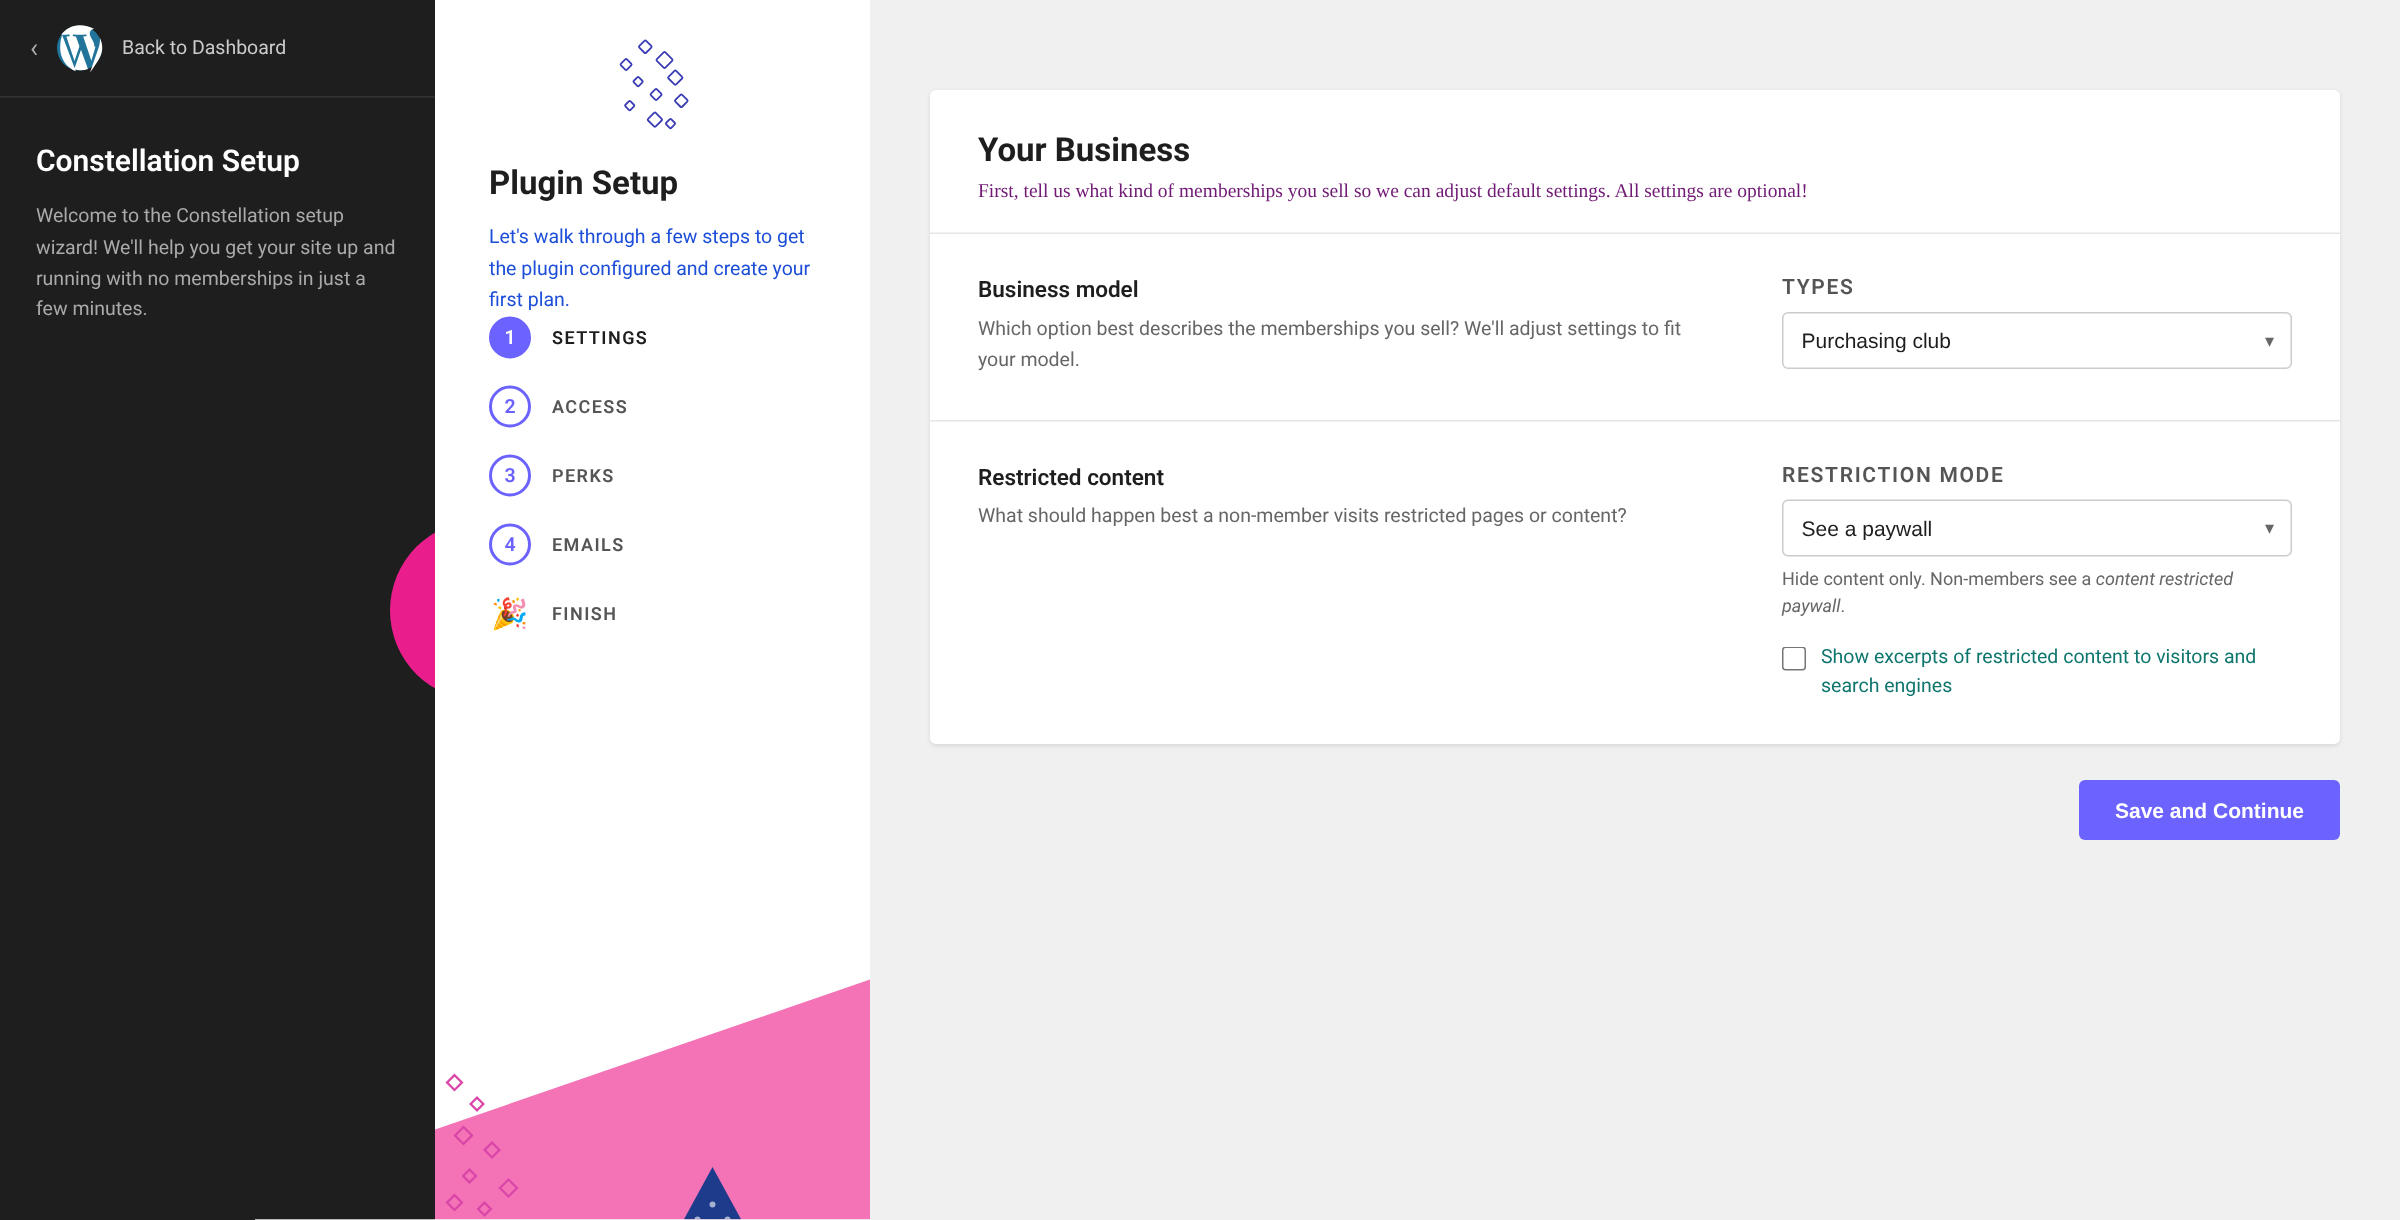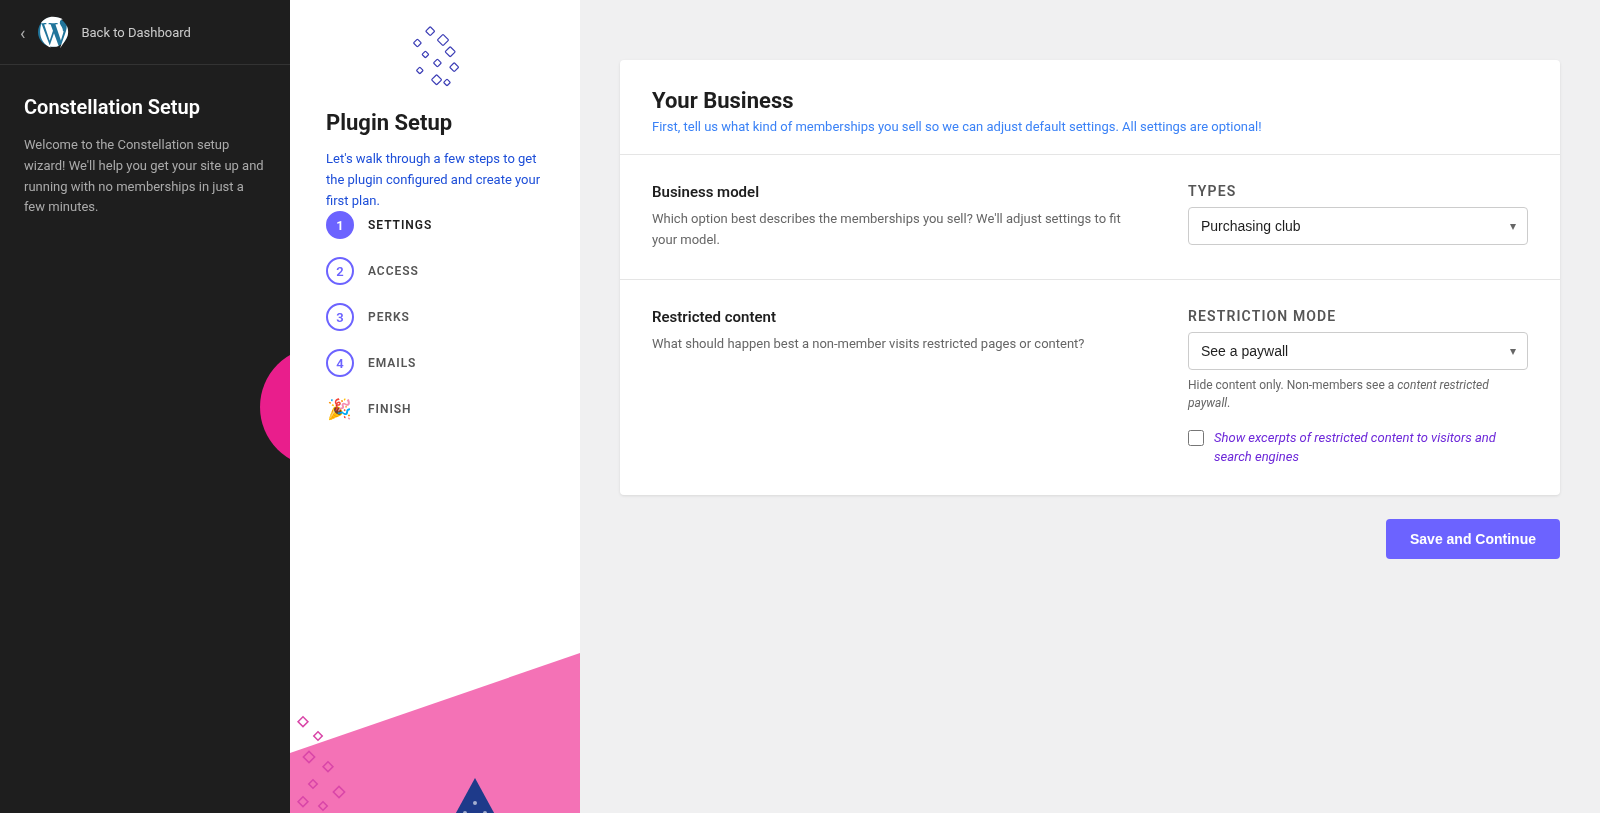--- a/index.html
+++ b/index.html
@@ -180,21 +180,22 @@
 
     .card-title {
       font-size: 22px;
       font-weight: 700;
       color: #1e1e1e;
       margin-bottom: 6px;
     }
 
     .card-subtitle {
       font-size: 13px;
-      color: #3b82f6;
+      color: #701a75;
+      font-family: Liberation Serif, serif;
     }
 
     .card-section {
       padding: 28px 32px;
       border-bottom: 1px solid #e5e5e5;
       display: flex;
       align-items: flex-start;
       gap: 40px;
     }
 
@@ -284,23 +285,22 @@
       margin-top: 2px;
       flex-shrink: 0;
       cursor: pointer;
       accent-color: #6c63ff;
       border: 1px solid #999;
       border-radius: 2px;
     }
 
     .checkbox-label {
       font-size: 13px;
-      color: #6d28d9;
+      color: #0f766e;
       line-height: 1.5;
-      font-style: italic;
     }
 
     
     .content-footer {
       display: flex;
       justify-content: flex-end;
       margin-top: 24px;
     }
 
     .btn-primary {

